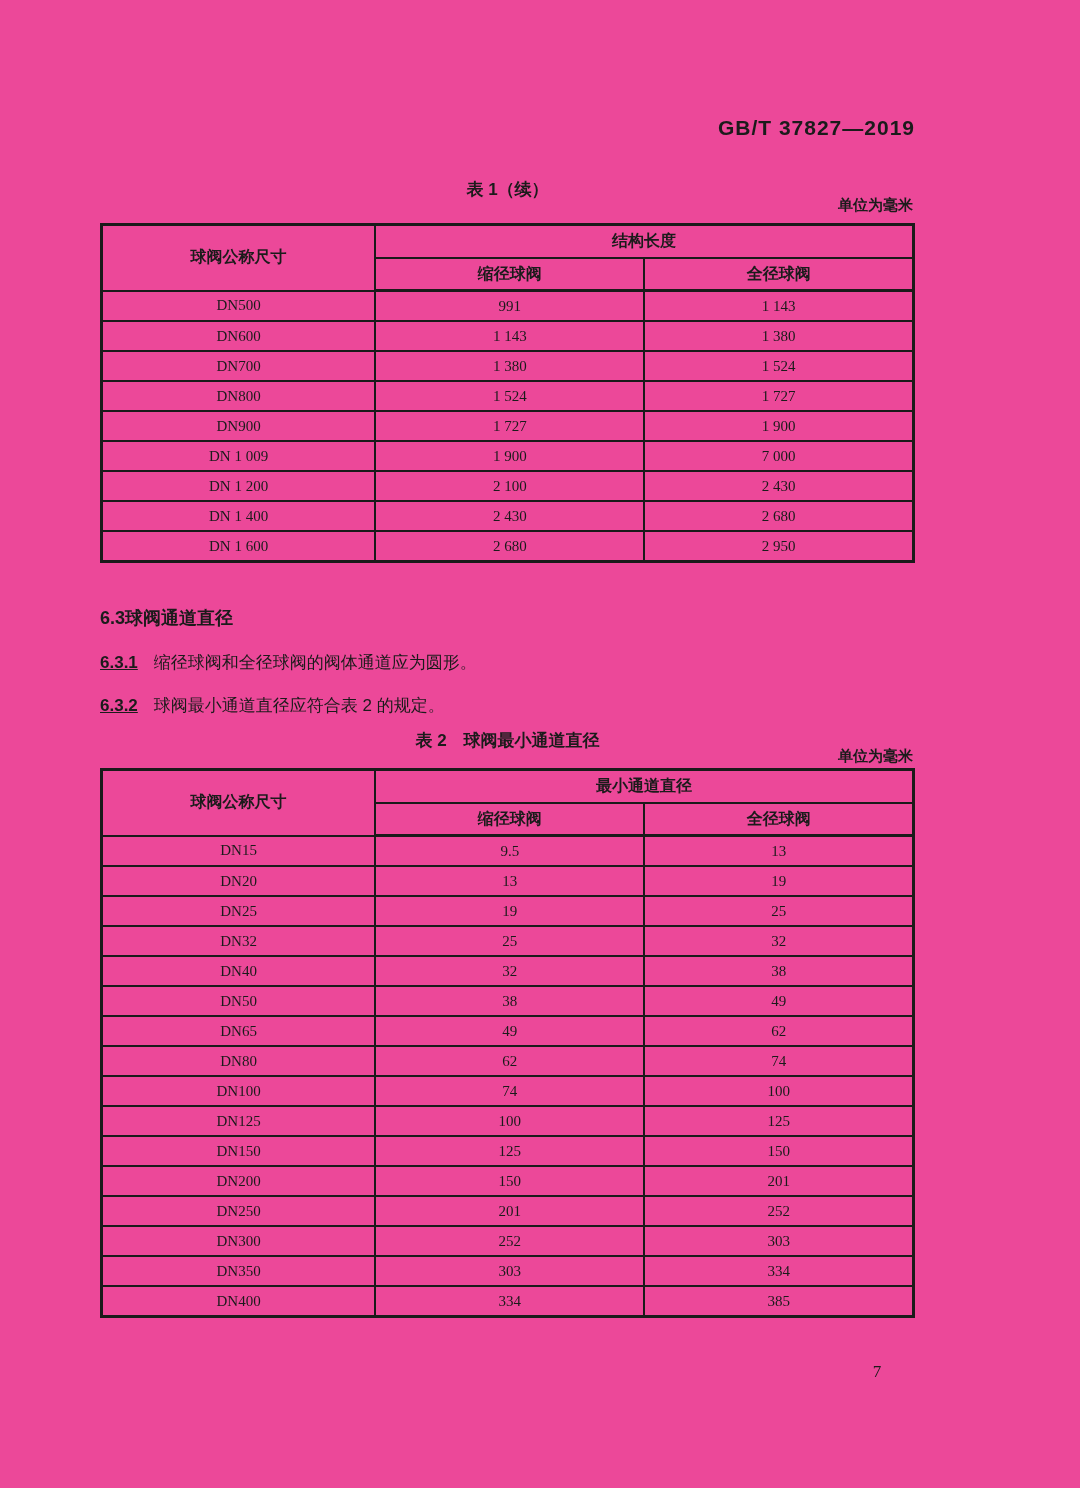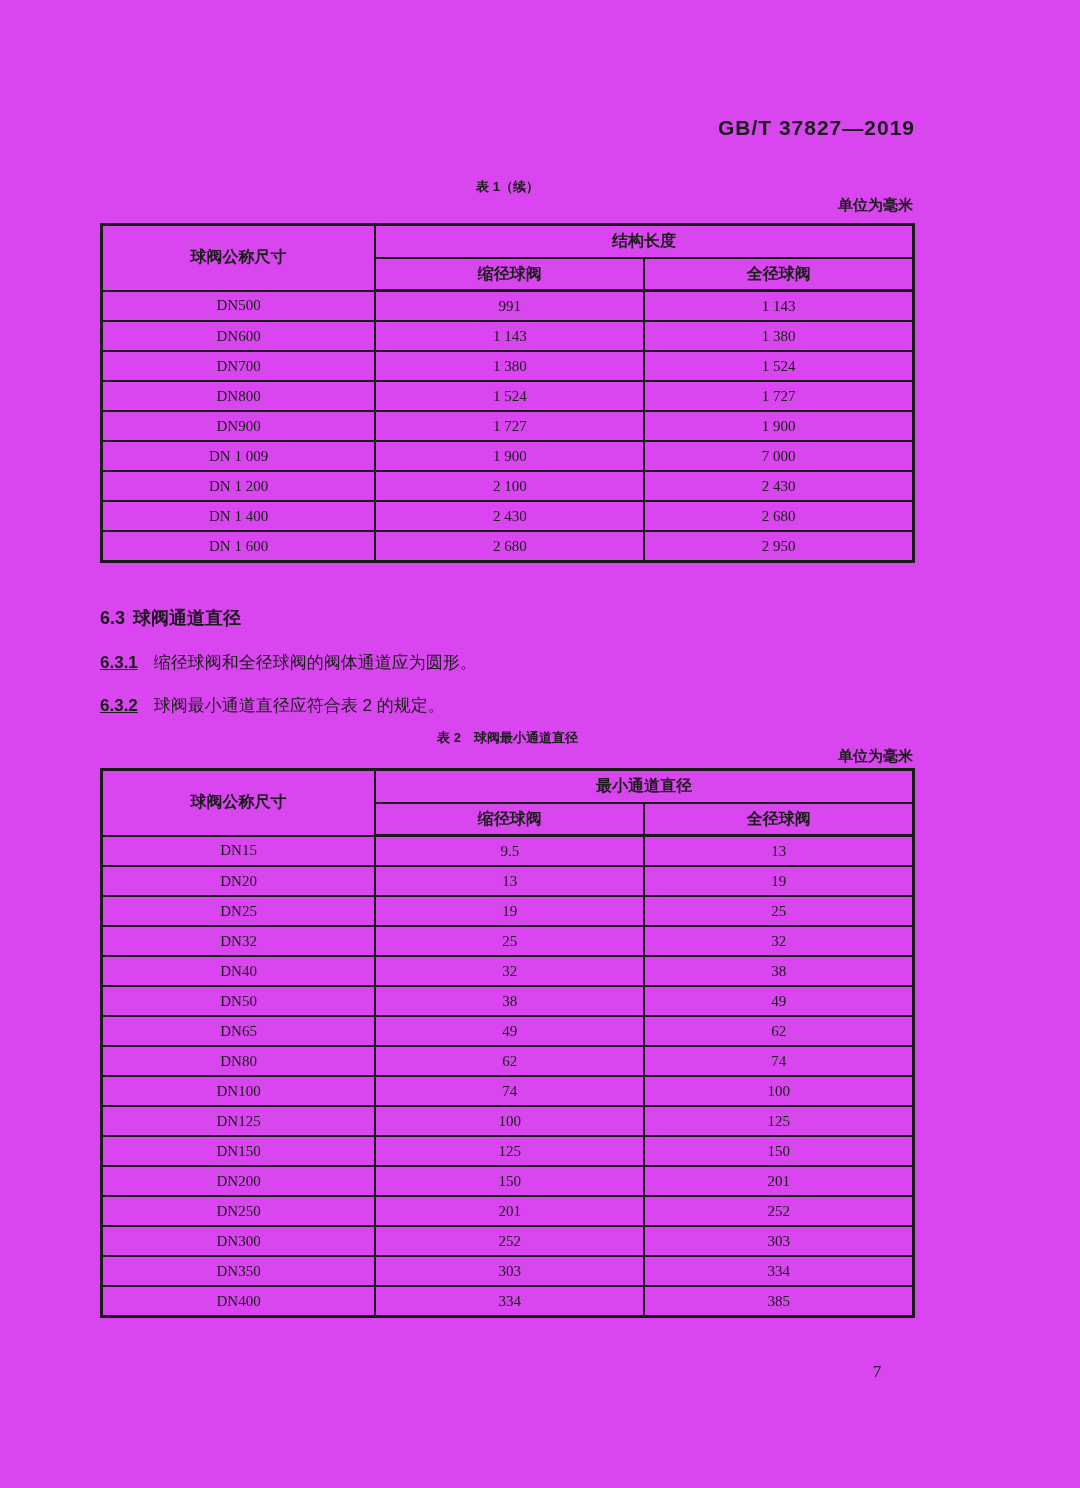--- a/index.html
+++ b/index.html
@@ -4,21 +4,21 @@
 <style>
   html, body {
     margin: 0;
     padding: 0;
     background: #dcdcda;
   }
   .page {
     position: relative;
     width: 1080px;
     height: 1488px;
-    background: #d946ef;
+    background: #ec4899;
     color: #1b1b1b;
     font-family: "Liberation Sans", "DejaVu Sans", sans-serif;
     overflow: hidden;
   }
   .std-code {
     position: absolute;
     top: 116px;
     left: 100px;
     width: 815px;
     text-align: right;
@@ -29,21 +29,21 @@
   }
   .caption-row {
     position: absolute;
     left: 100px;
     width: 815px;
     height: 26px;
   }
   .caption-row .caption {
     display: block;
     text-align: center;
-    font-size: 13px;
+    font-size: 17px;
     font-weight: bold;
   }
   .caption-row .unit-note {
     position: absolute;
     right: 2px;
     top: 18px;
     font-size: 15px;
     font-weight: bold;
   }
   .caption-row-1 { top: 178px; }
@@ -82,21 +82,21 @@
     font-family: "Liberation Serif", "DejaVu Serif", serif;
   }
 
   .section-heading {
     position: absolute;
     left: 100px;
     top: 606px;
     font-size: 18px;
     font-weight: bold;
   }
-  .section-heading .h-num { margin-right: 8px; text-align: center; }
+  .section-heading .h-num { margin-right: 0; text-align: center; }
   .clause {
     position: absolute;
     left: 100px;
     font-size: 17px;
   }
   .clause-1 { top: 651px; }
   .clause-2 { top: 694px; }
   .clause .c-num {
     font-weight: bold;
     font-family: "Liberation Sans", "DejaVu Sans", sans-serif;

